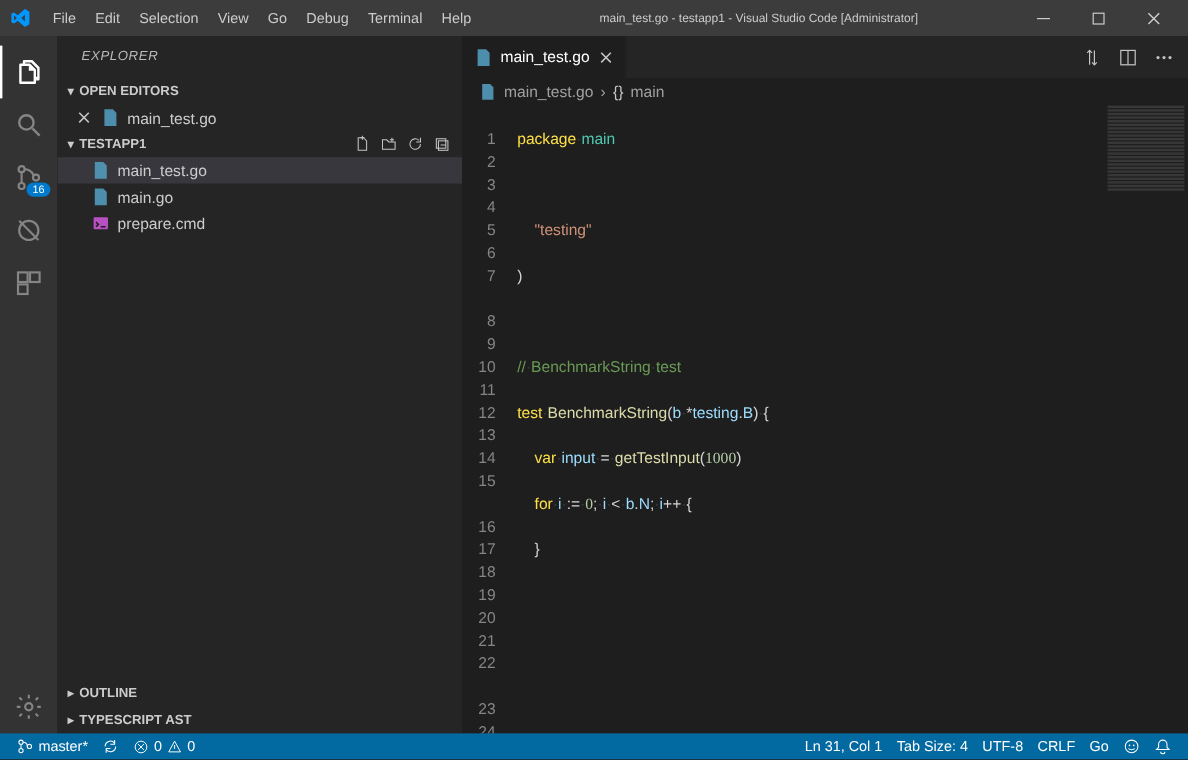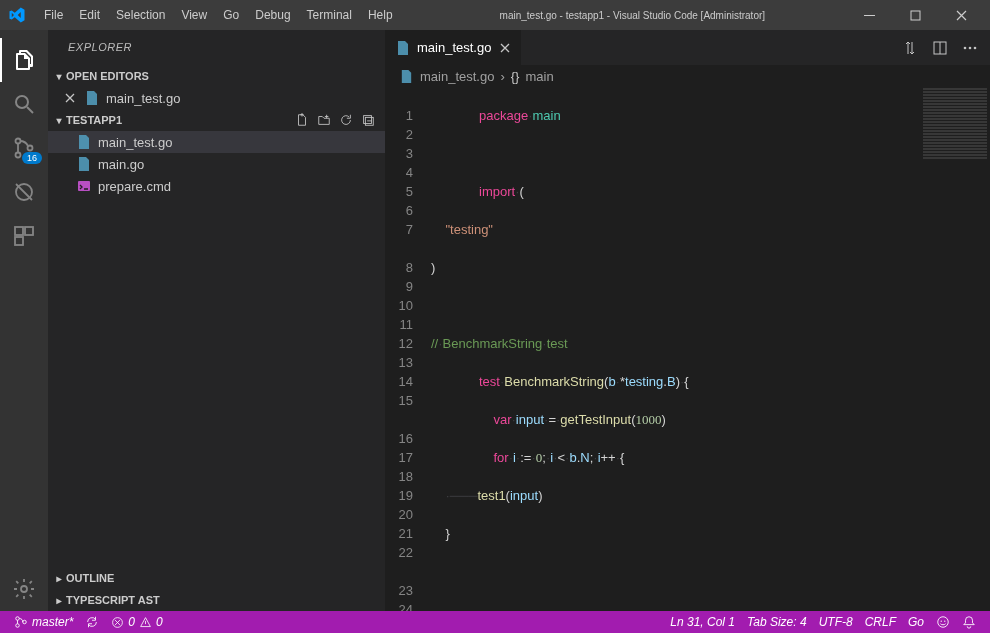--- a/index.html
+++ b/index.html
@@ -38,34 +38,34 @@
 .tabbar-actions { margin-left: auto; display: flex; align-items: center; gap: 14px; padding-right: 12px; color: #c5c5c5; }
 .breadcrumb { height: 22px; display: flex; align-items: center; padding-left: 14px; gap: 6px; color: #a0a0a0; font-size: 13px; }
 
 .code-area { flex: 1; display: flex; overflow: hidden; position: relative; }
 .gutter { width: 46px; text-align: right; color: #858585; font-family: Consolas, monospace; font-size: 13px; padding-top: 0; }
 .gutter div { height: 19px; line-height: 19px; padding-right: 18px; }
 .codelens-row { height: 19px; }
 .code { flex: 1; font-family: Consolas, "Courier New", monospace; font-size: 13px; line-height: 19px; white-space: pre; color: #d4d4d4; }
 .code .line { height: 19px; }
 .codelens { color: #999999; font-size: 12px; font-family: "Segoe UI", Arial, sans-serif; height: 19px; line-height: 19px; }
-.kw { color: #ec4899; margin-left: 48px; }
+.kw { color: #fde047; }
 .pkg { color: #4ec9b0; }
 .str { color: #ce9178; }
 .cmt { color: #6a9955; }
 .fn { color: #dcdcaa; }
 .num { color: #b5cea8; font-family: Liberation Serif, serif; }
 .id { color: #9cdcfe; }
 .ws { color: #3e3e42; }
 
 .minimap { position: absolute; top: 0; right: 0; width: 70px; height: 100%; background: linear-gradient(#1e1e1e, #1e1e1e); opacity: 0.9; }
 .minimap .mm-line { height: 2px; margin: 1px 3px; background: #3a3a3a; }
 
 
-.statusbar { height: 22px; background: #a21caf; color: #ffffff; display: flex; align-items: center; font-size: 12px; padding: 0 8px; font-style: italic; }
+.statusbar { height: 22px; background: #0369a1; color: #ffffff; display: flex; align-items: center; font-size: 12px; padding: 0 8px; }
 .sb-item { padding: 0 6px; display: flex; align-items: center; gap: 4px; }
 .sb-spacer { flex: 1; }
 
 svg { display: block; }
 .go-icon { fill: #519aba; }
 
 .sidebar-bottom { margin-top: auto; }
 </style>
 </head>
 <body>
@@ -320,29 +320,27 @@
           <div>20</div>
           <div>21</div>
           <div>22</div>
         <div class="codelens-row"></div>
         <div>23</div>
           <div>24</div>
       </div>
       <div class="code">
 <div class="line"><span class="kw">package</span><span class="ws">·</span><span class="pkg">main</span></div>
 <div class="line"></div>
-<div class="line"><span class="kw">import</span><span class="ws">·</span>(</div>
 <div class="line">    <span class="str">"testing"</span></div>
 <div class="line">)</div>
 <div class="line"></div>
 <div class="line"><span class="cmt">//</span><span class="ws">·</span><span class="cmt">BenchmarkString</span><span class="ws">·</span><span class="cmt">test</span></div>
 <div class="line"><span class="kw">test</span><span class="ws">·</span><span class="fn">BenchmarkString</span>(<span class="id">b</span><span class="ws">·</span>*<span class="id">testing</span>.<span class="id">B</span>)<span class="ws">·</span>{</div>
 <div class="line">    <span class="kw">var</span><span class="ws">·</span><span class="id">input</span><span class="ws">·</span>=<span class="ws">·</span><span class="fn">getTestInput</span>(<span class="num">1000</span>)</div>
 <div class="line">    <span class="kw">for</span><span class="ws">·</span><span class="id">i</span><span class="ws">·</span>:=<span class="ws">·</span><span class="num">0</span>;<span class="ws">·</span><span class="id">i</span><span class="ws">·</span>&lt;<span class="ws">·</span><span class="id">b</span>.<span class="id">N</span>;<span class="ws">·</span><span class="id">i</span>++<span class="ws">·</span>{</div>
-<div class="line">    <span class="ws">·───</span><span class="fn">test1</span>(<span class="id">input</span>)</div>
 <div class="line">    }</div>
 
 
 
 
 
 
 
 
 

